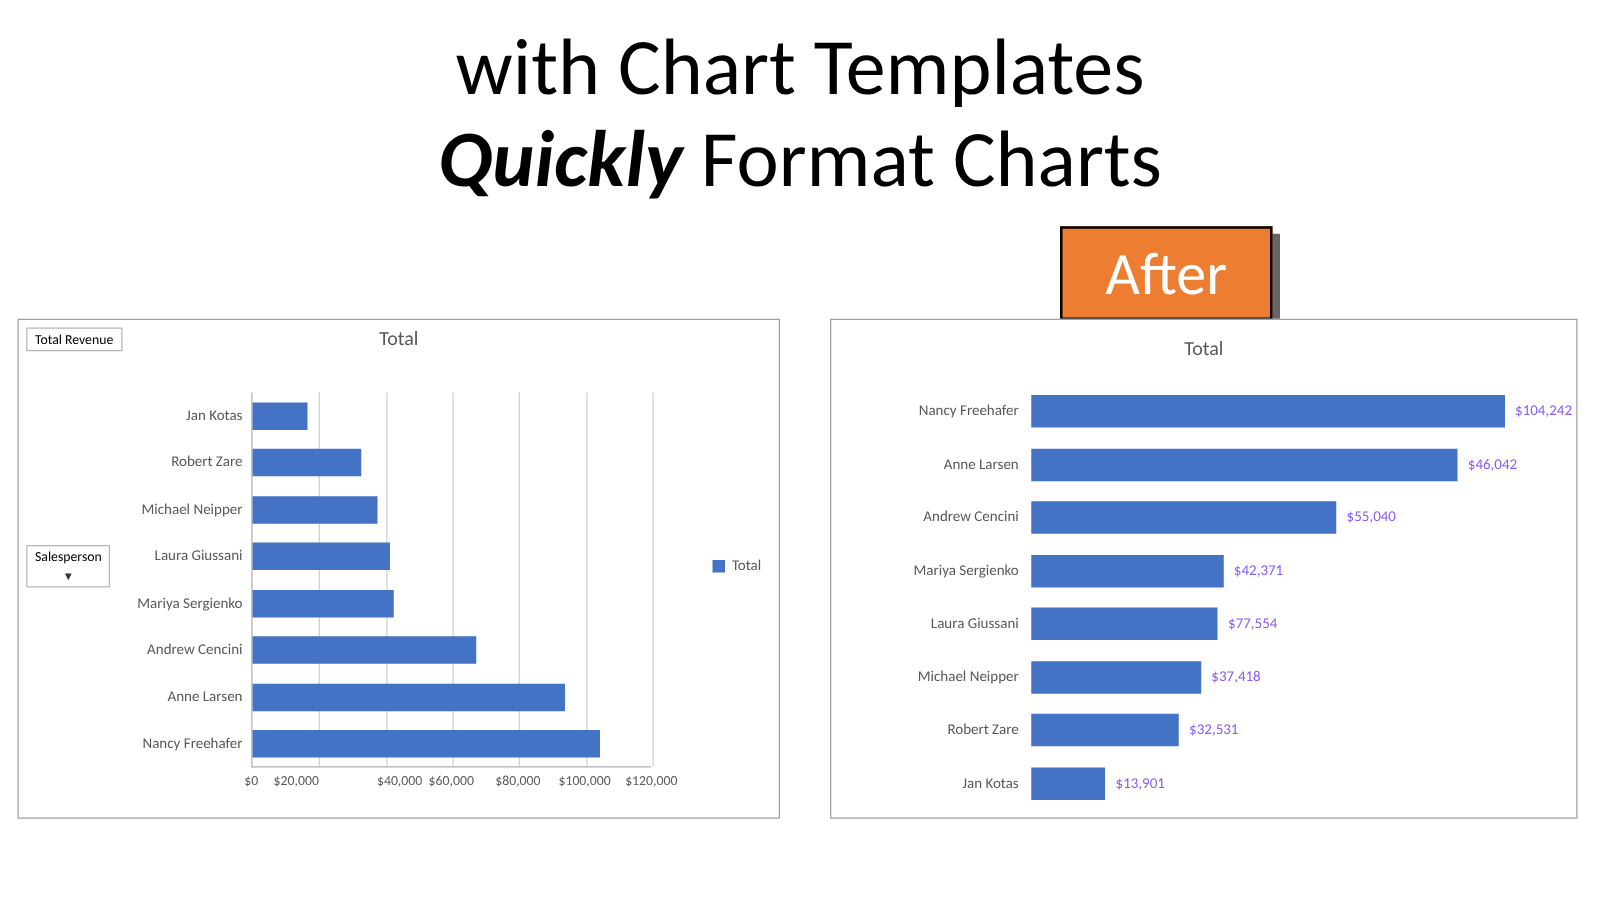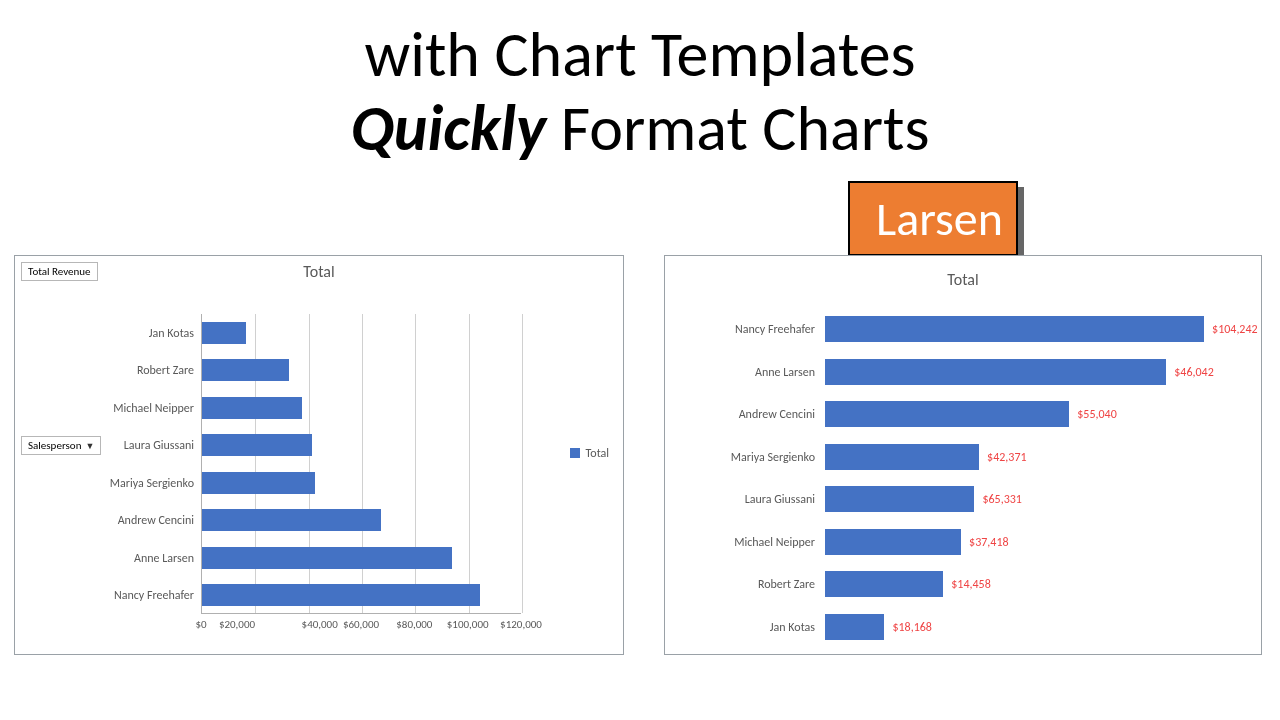--- a/index.html
+++ b/index.html
@@ -52,21 +52,21 @@
   .before-card { width: 610px; }
   .after-card  { width: 598px; }
   .pivot-label {
     position: absolute;
     font-size: 11px;
     border: 1px solid #b7b7b7;
     background: #fff;
     padding: 2px 6px;
   }
   .pivot-revenue { left: 6px; top: 6px; }
-  .pivot-sales   { left: 6px; top: 180px; display: flex; align-items: center; gap: 4px; }
+  .pivot-sales   { left: 6px; top: 180px; display: flex; align-items: center; gap: 4px; flex-direction: column; }
   .drop-arrow { font-size: 9px; color: #333; }
   .chart-title {
     text-align: center;
     font-size: 16px;
     color: #595959;
     margin-top: 6px;
   }
   .after-card .chart-title { margin-top: 14px; margin-bottom: 14px; }
 
   
@@ -146,35 +146,35 @@
     position: absolute;
     right: 100%;
     margin-right: 10px;
     font-size: 12px;
     color: #595959;
     white-space: nowrap;
   }
   .after-val {
     margin-left: 8px;
     font-size: 12px;
-    color: #ef4444;
+    color: #8b5cf6;
   }
 </style>
 </head>
 <body>
 
 <div class="headline">
   <div>with Chart Templates</div>
   <div>
     <span class="emph">Quickly</span><span> Format Charts</span>
   </div>
 </div>
 
 <div class="badges">
-  <div class="badge badge-after">Larsen</div>
+  <div class="badge badge-after">After</div>
 </div>
 
 <div class="charts">
 
   <div class="chart-card before-card">
     <div class="pivot-label pivot-revenue">Total Revenue</div>
     <div class="pivot-label pivot-sales">
       <span>Salesperson</span>
       <span class="drop-arrow">▼</span>
     </div>
@@ -253,33 +253,33 @@
           <div class="after-val">$55,040</div>
         </div>
         <div class="after-row" style="top: 135.75px;">
           <div class="after-cat">Mariya Sergienko</div>
           <div class="after-bar" style="width: 154.076px;"></div>
           <div class="after-val">$42,371</div>
         </div>
         <div class="after-row" style="top: 178.25px;">
           <div class="after-cat">Laura Giussani</div>
           <div class="after-bar" style="width: 149.436px;"></div>
-          <div class="after-val">$65,331</div>
+          <div class="after-val">$77,554</div>
         </div>
         <div class="after-row" style="top: 220.75px;">
           <div class="after-cat">Michael Neipper</div>
           <div class="after-bar" style="width: 136.065px;"></div>
           <div class="after-val">$37,418</div>
         </div>
         <div class="after-row" style="top: 263.25px;">
           <div class="after-cat">Robert Zare</div>
           <div class="after-bar" style="width: 118.295px;"></div>
-          <div class="after-val">$14,458</div>
+          <div class="after-val">$32,531</div>
         </div>
         <div class="after-row" style="top: 305.75px;">
           <div class="after-cat">Jan Kotas</div>
           <div class="after-bar" style="width: 59.4582px;"></div>
-          <div class="after-val">$18,168</div>
+          <div class="after-val">$13,901</div>
         </div>
       </div>
   </div>
 
 </div>
 
 </body></html>

